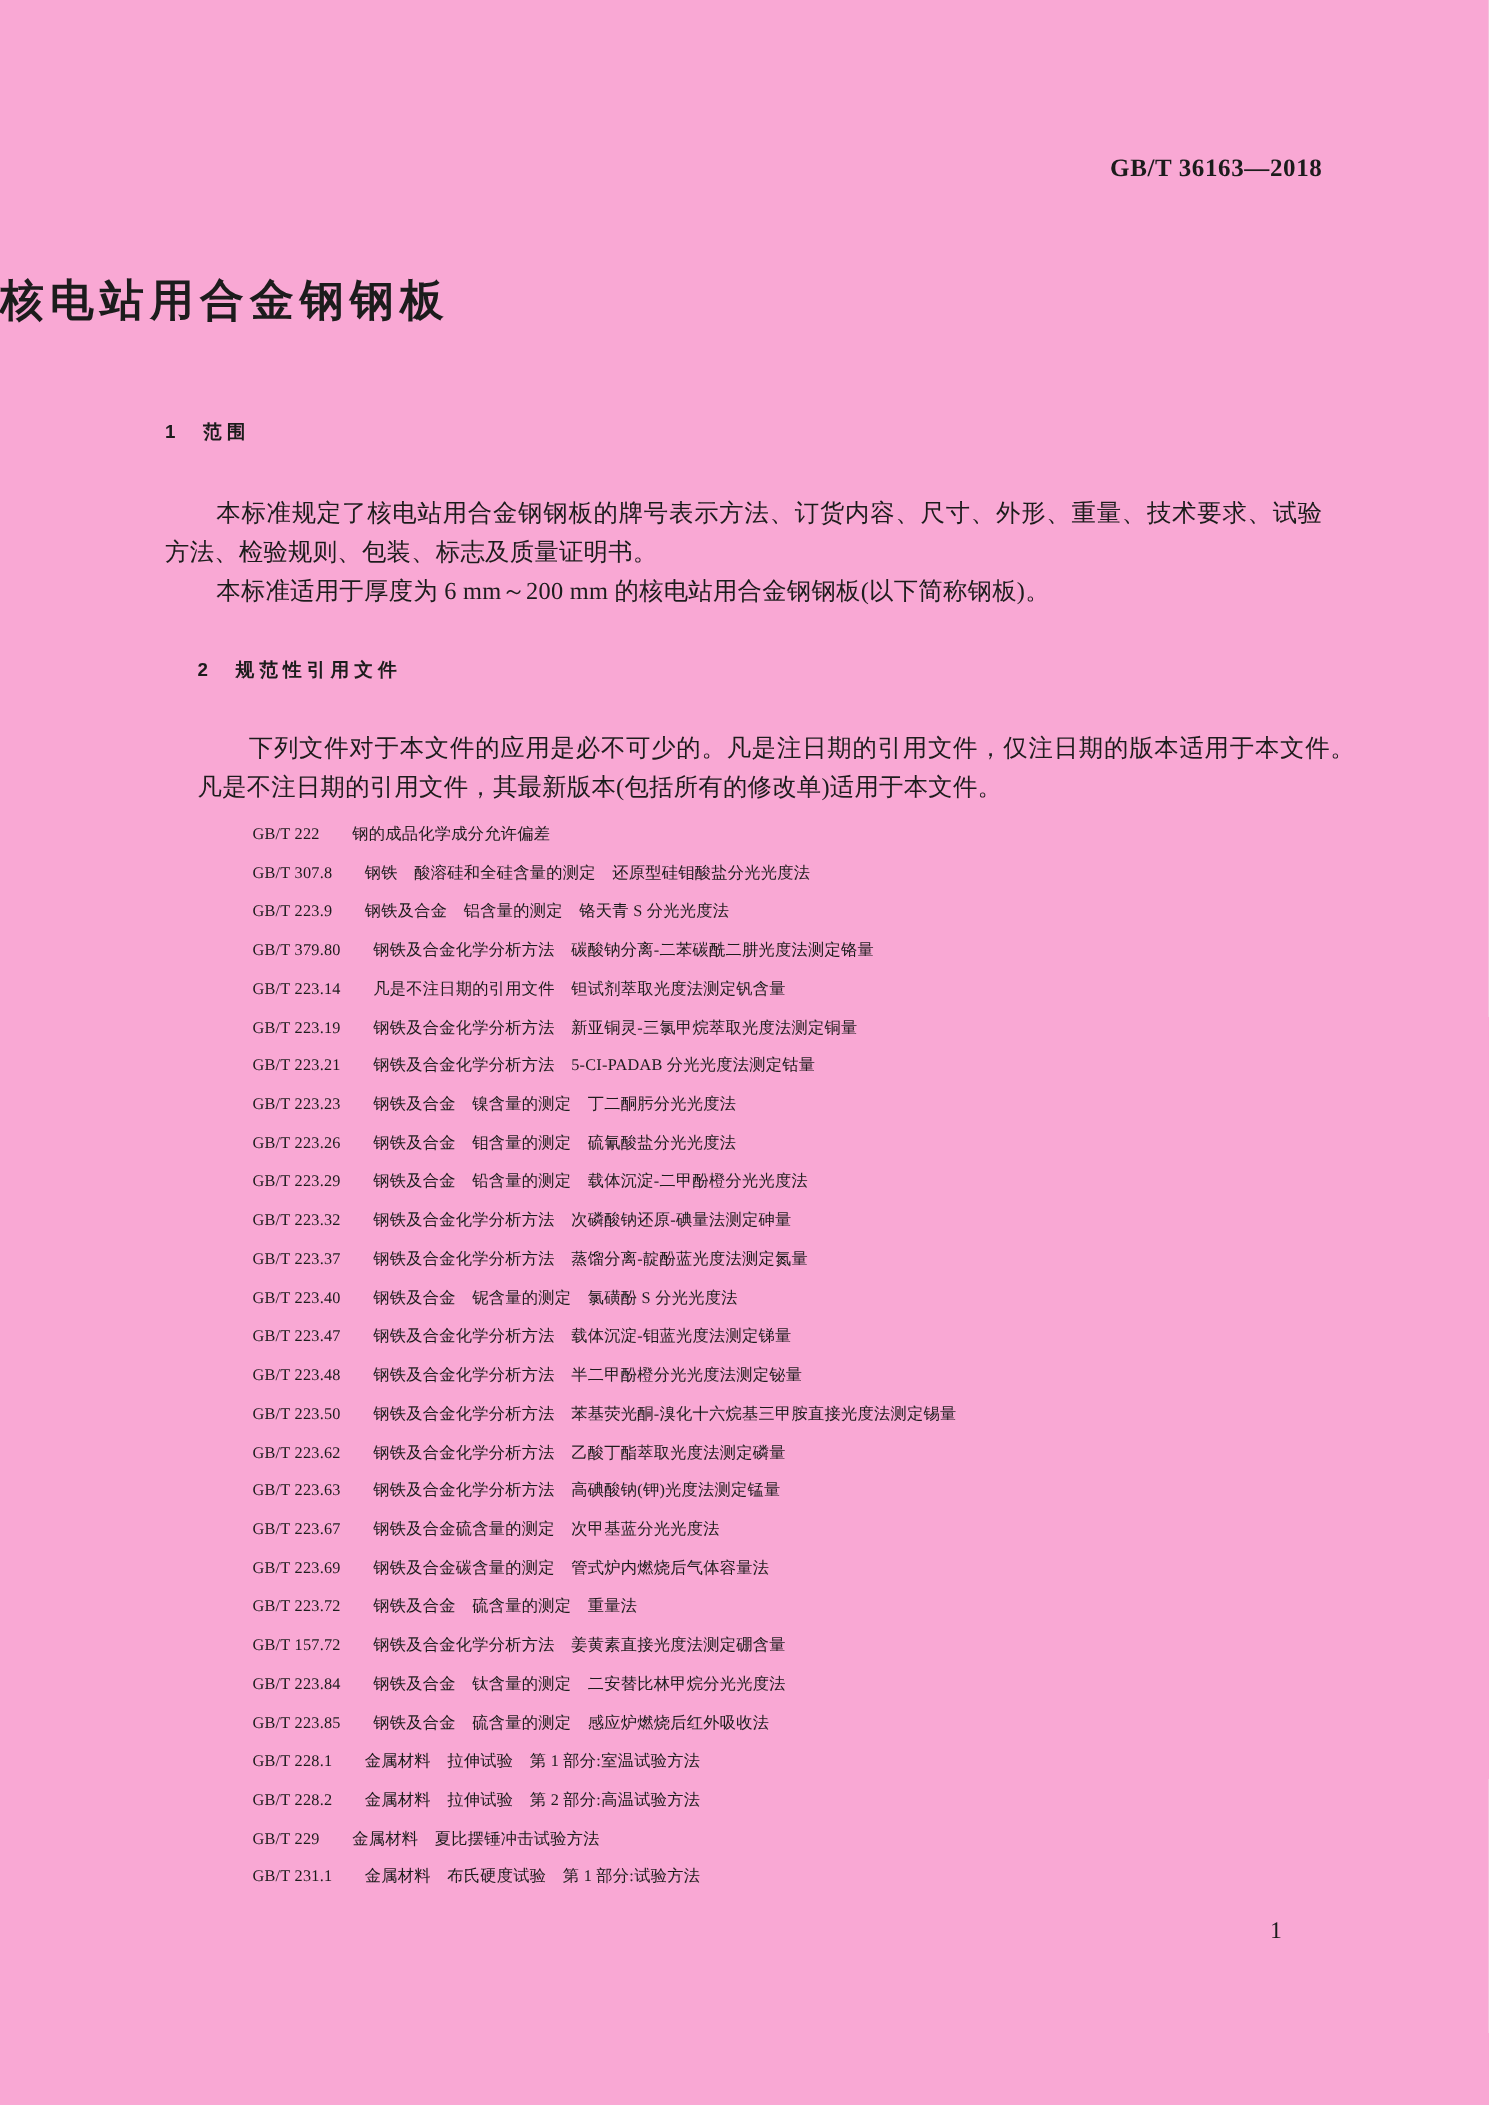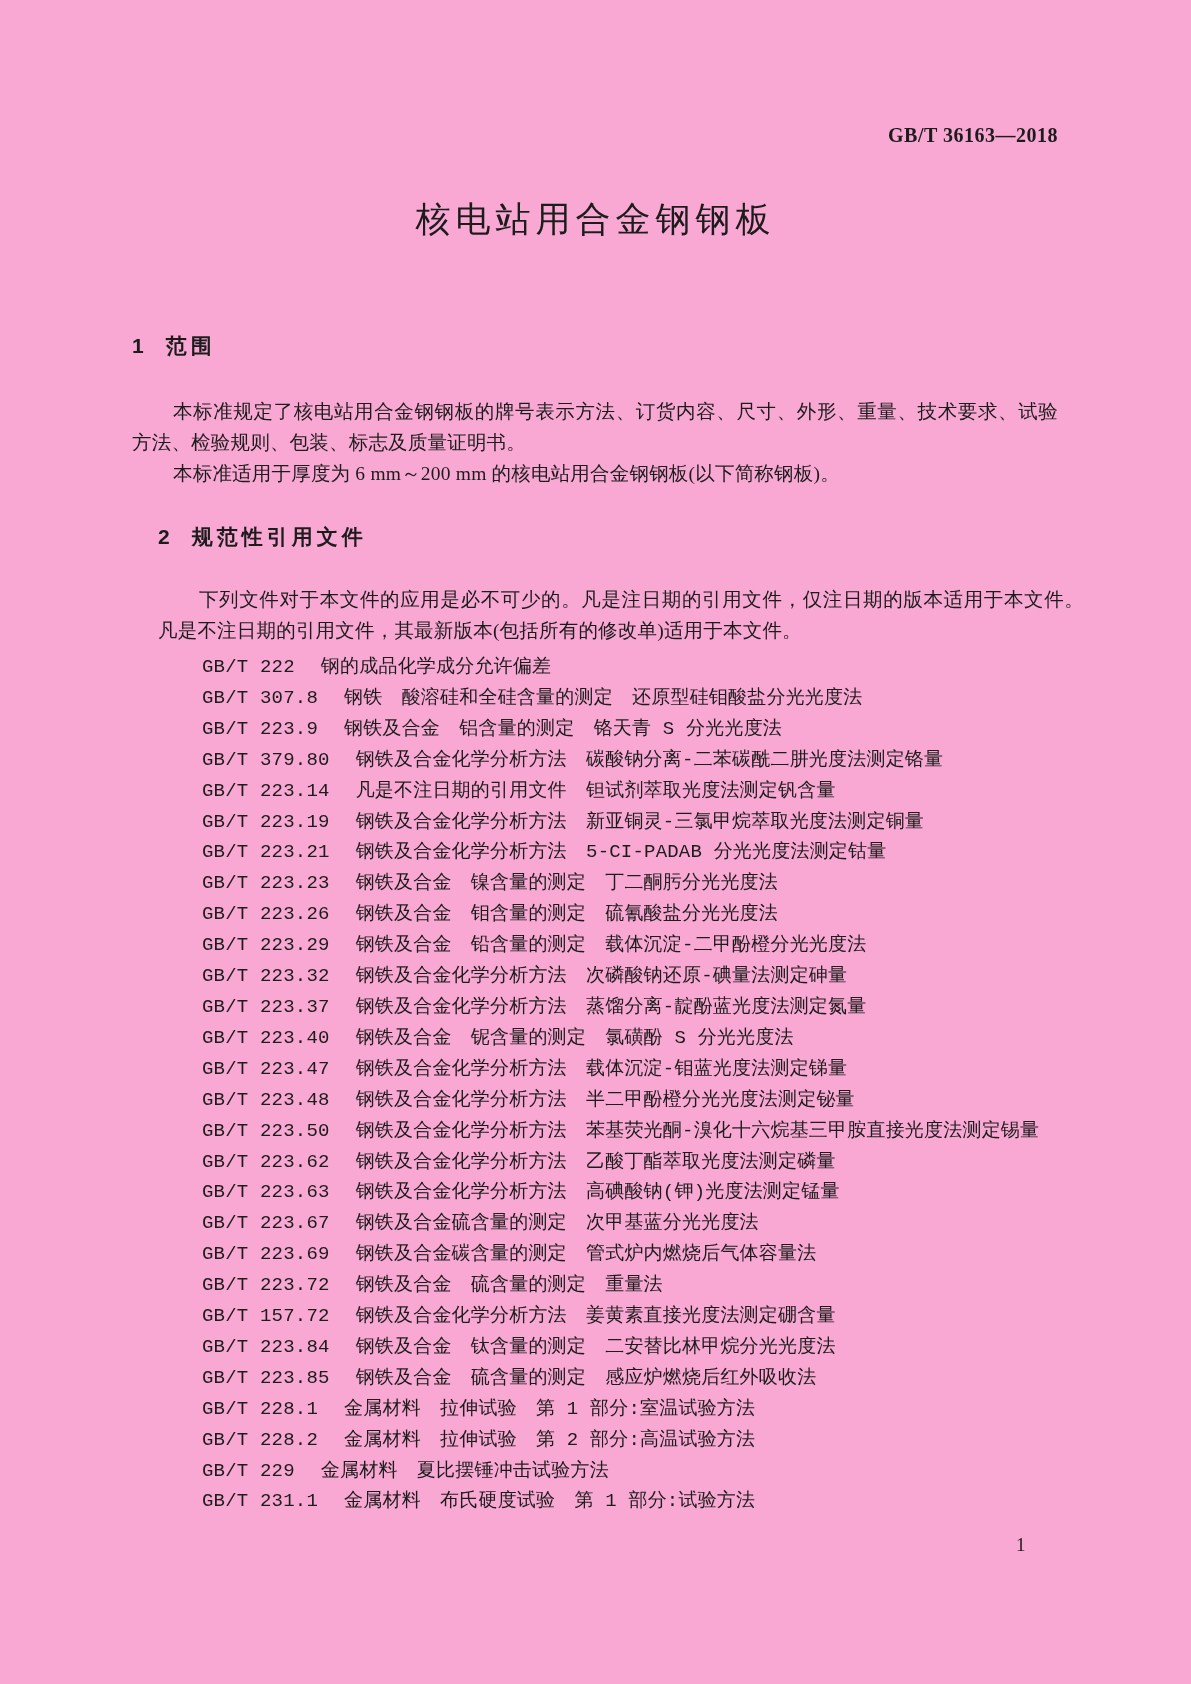--- a/index.html
+++ b/index.html
@@ -17,68 +17,66 @@
     position: absolute;
     top: 124px;
     right: 133px;
     font-size: 20px;
     font-weight: 700;
     letter-spacing: 0.5px;
     font-family: "Liberation Serif", serif;
   }
   .doc-title {
     position: absolute;
-    top: 198px;
+    top: 220px;
     left: 0;
     width: 100%;
-    text-align: center;
     font-family: "Liberation Sans", sans-serif;
-    font-weight: 400;
+    font-weight: 700;
     font-size: 35px;
     letter-spacing: 5px;
     line-height: 42px;
   }
   .section {
     position: absolute;
     left: 132px;
     width: 926px;
   }
   .section-1 { top: 332px; }
   .section-2 { top: 523px; margin-left: 26px; }
   .clause-heading {
     margin: 0;
     font-family: "Liberation Sans", sans-serif;
     font-weight: 700;
-    font-size: 21px;
+    font-size: 15px;
     line-height: 28px;
     letter-spacing: 4px;
   }
   .clause-number {
     letter-spacing: 0;
     margin-right: 22px;
     display: inline-block;
   }
   .body-para {
     margin: 0;
     font-size: 19.5px;
     line-height: 31px;
     text-align: justify;
     text-indent: 41px;
     letter-spacing: 0.2px;
   }
   .section-1 .para-first { margin-top: 36px; }
   .section-2 .body-para { margin-top: 33px; margin-bottom: 6px; }
   .ref-list { margin: 0; }
   .ref-line {
-    font-size: 19px;
+    font-size: 13px;
     line-height: 30.9px;
     padding-left: 44px;
     white-space: nowrap;
     letter-spacing: 0.2px;
-    font-family: Liberation Mono, monospace;
   }
   .ref-code { margin-right: 26px; }
   .page-number {
     position: absolute;
     top: 1534px;
     left: 1016px;
     font-size: 19px;
   }
 </style>
 </head>

